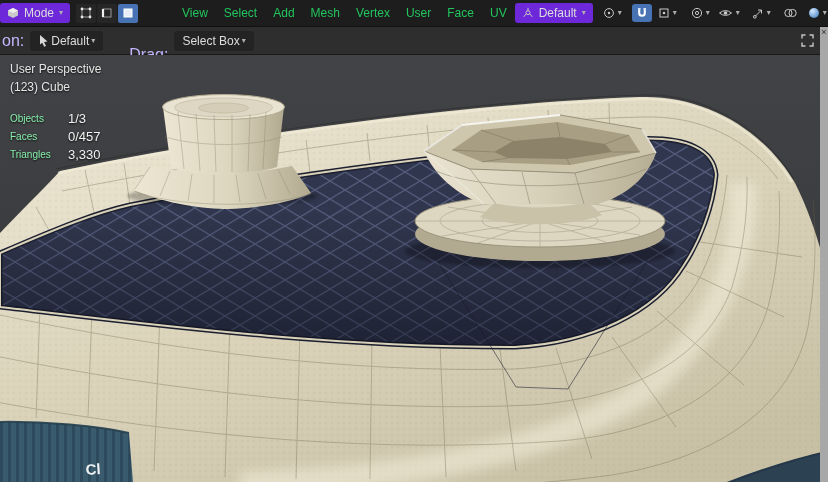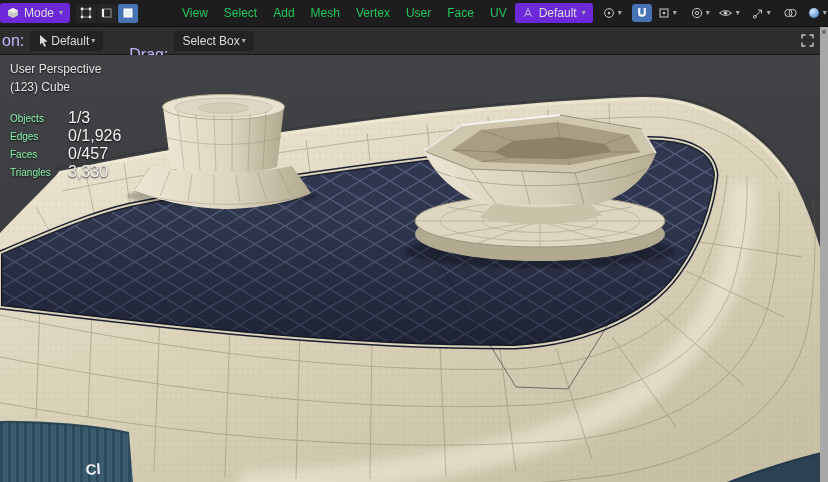--- a/index.html
+++ b/index.html
@@ -31,21 +31,21 @@
        padding:3px 8px;color:#dddddd;font-size:12px;white-space:nowrap;}
   
   .viewport{position:absolute;top:55px;left:0;width:828px;height:427px;background:#3a3a3a;overflow:hidden;}
   svg.scene{position:absolute;top:0;left:0;}
   .ovl{position:absolute;left:10px;color:#e5e5e5;font-size:12px;text-shadow:0 1px 2px rgba(0,0,0,.85);}
   .ovl-view{top:7px;}
   .ovl-obj{top:25px;}
   .stats{position:absolute;left:10px;top:54px;}
   .stat-row{display:flex;height:18px;align-items:center;}
   .stat-label{width:58px;color:#86efac;font-size:10px;text-shadow:0 1px 2px rgba(0,0,0,.85);}
-  .stat-value{color:#f2f2f2;font-size:16px;text-shadow:0 1px 2px rgba(0,0,0,.85);}
+  .stat-value{color:#f2f2f2;font-size:13px;text-shadow:0 1px 2px rgba(0,0,0,.85);}
   
   .right-strip{position:absolute;top:27px;left:820px;width:8px;height:455px;background:#a8a8a8;
                text-align:center;box-sizing:border-box;}
   .strip-x{font-size:9px;color:#2e2e2e;line-height:11px;display:block;}
 </style>
 </head>
 <body>
 
 <div class="topbar">
   <div class="dd">
@@ -321,24 +321,20 @@
 
   <div class="ovl ovl-view">User Perspective</div>
   <div class="ovl ovl-obj">(123) Cube</div>
 
   <div class="stats">
     <div class="stat-row">
       <span class="stat-label">Objects</span>
       <span class="stat-value">1/3</span>
     </div>
     <div class="stat-row">
-      <span class="stat-label">Edges</span>
-      <span class="stat-value">0/1,926</span>
-    </div>
-    <div class="stat-row">
       <span class="stat-label">Faces</span>
       <span class="stat-value">0/457</span>
     </div>
     <div class="stat-row">
       <span class="stat-label">Triangles</span>
       <span class="stat-value">3,330</span>
     </div>
   </div>
 </div>
 

